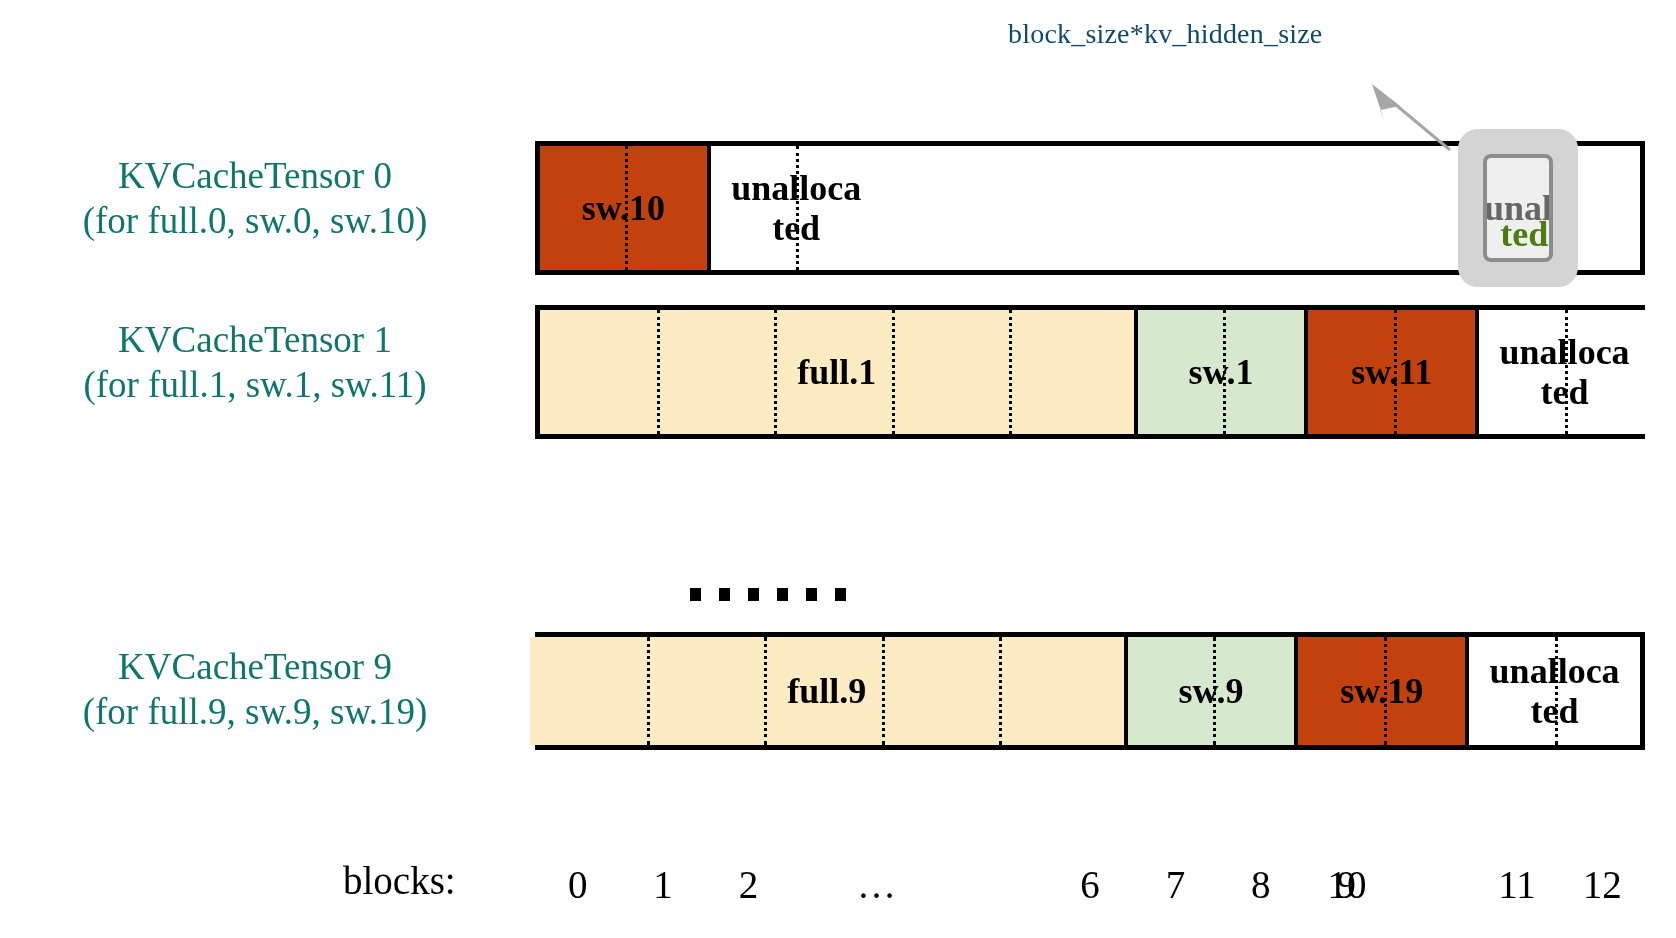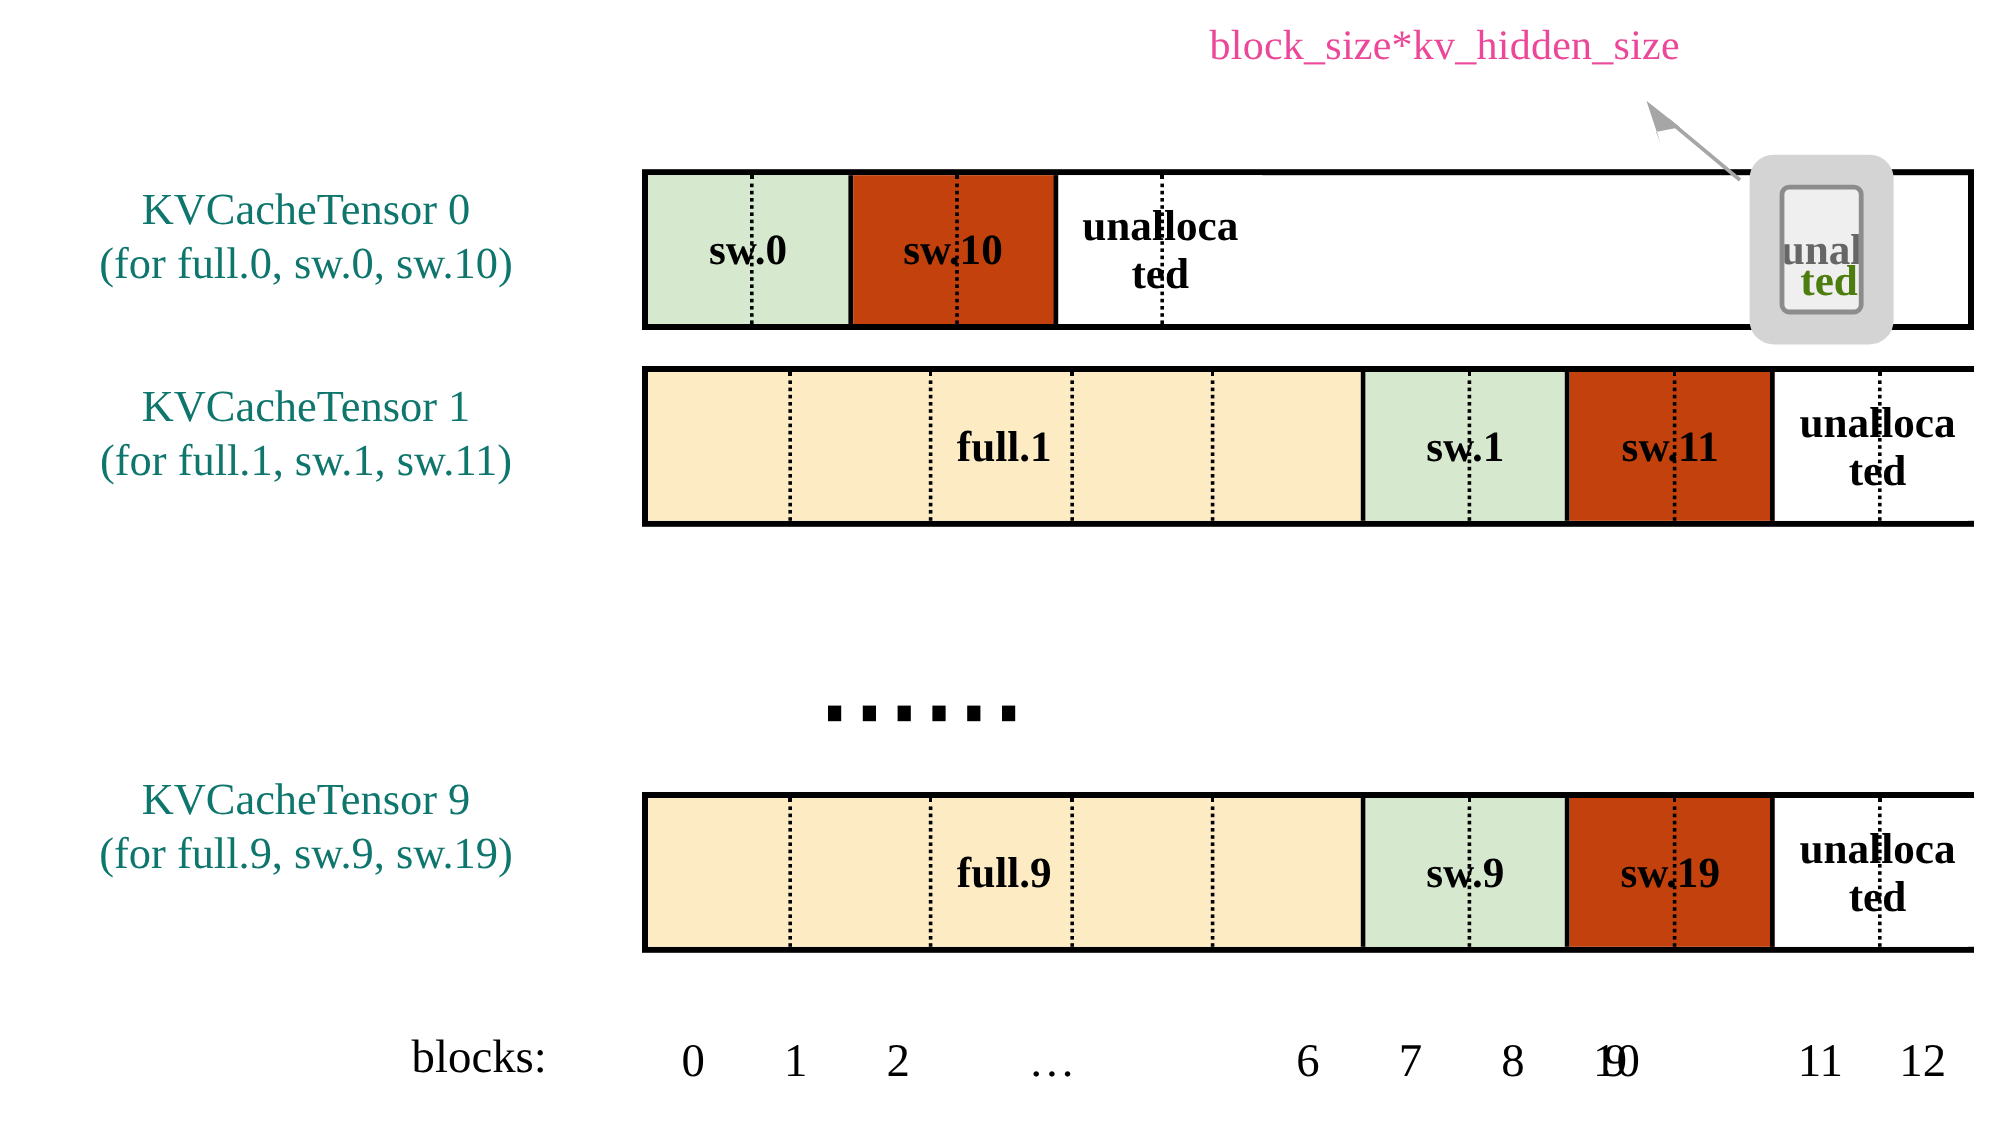--- a/index.html
+++ b/index.html
@@ -9,22 +9,22 @@
     font-family:"Liberation Serif","DejaVu Serif",serif;
     position:relative;
     overflow:hidden;
   }
 
   #stage{position:absolute;left:0;top:0;width:1676px;height:938px;}
 
   
   .annot-label{
     position:absolute;
-    font-size:35px;
-    color:#ec4899;
+    font-size:28px;
+    color:#0c4a6e;
     white-space:nowrap;
     letter-spacing:0.2px;
   }
 
   
   .row-label{
     position:absolute;
     width:470px;
     text-align:center;
     font-size:37px;
@@ -136,24 +136,20 @@
   <div class="annot-label" id="annot-label" style="left:1008px;top:18px;">block_size*kv_hidden_size</div>
 
   <svg class="callout-arrow" style="left:1350px;top:78px;width:120px;height:80px;" viewBox="0 0 120 80">
     <line x1="100" y1="72" x2="40" y2="22" stroke="#a6a6a6" stroke-width="3"></line>
     <polygon points="22,6 50,28 30,32 34,42" fill="#a6a6a6"></polygon>
   </svg>
 
   <div id="rows-host">
       <div class="row-label" style="left: 20px; top: 153px;"><span>KVCacheTensor 0</span><span class="l2">(for full.0, sw.0, sw.10)</span></div>
       <div class="bar" style="top: 141px; height: 134px;">
-        <div class="seg sw" style="flex: 0 0 170.769px;">
-          <div class="divider" style="left: 85.3846px;"></div>
-          <span class="lbl">sw.0</span>
-        </div>
         <div class="seg sw2" style="flex: 0 0 170.769px;">
           <div class="divider" style="left: 85.3846px;"></div>
           <span class="lbl">sw.10</span>
         </div>
         <div class="seg unalloc" style="flex: 0 0 170.769px; border-right: none;">
           <div class="divider" style="left: 85.3846px;"></div>
           <span class="lbl">unalloca ted</span>
         </div>
       </div>
       <div class="row-label" style="left: 20px; top: 317px;"><span>KVCacheTensor 1</span><span class="l2">(for full.1, sw.1, sw.11)</span></div>
@@ -172,21 +168,21 @@
         <div class="seg sw2" style="flex: 0 0 170.769px;">
           <div class="divider" style="left: 85.3846px;"></div>
           <span class="lbl">sw.11</span>
         </div>
         <div class="seg unalloc" style="flex: 0 0 170.769px; border-right: none;">
           <div class="divider" style="left: 85.3846px;"></div>
           <span class="lbl">unalloca ted</span>
         </div>
       </div>
       <div class="row-label" style="left: 20px; top: 644px;"><span>KVCacheTensor 9</span><span class="l2">(for full.9, sw.9, sw.19)</span></div>
-      <div class="bar" style="top: 660px; height: 134px;">
+      <div class="bar" style="top: 632px; height: 118px; justify-content: flex-end;">
         <div class="seg full" style="flex: 0 0 597.692px;">
           <div class="divider" style="left: 117.195px;"></div>
           <div class="divider" style="left: 234.389px;"></div>
           <div class="divider" style="left: 351.584px;"></div>
           <div class="divider" style="left: 468.778px;"></div>
           <span class="lbl">full.9</span>
         </div>
         <div class="seg sw" style="flex: 0 0 170.769px;">
           <div class="divider" style="left: 85.3846px;"></div>
           <span class="lbl">sw.9</span>

